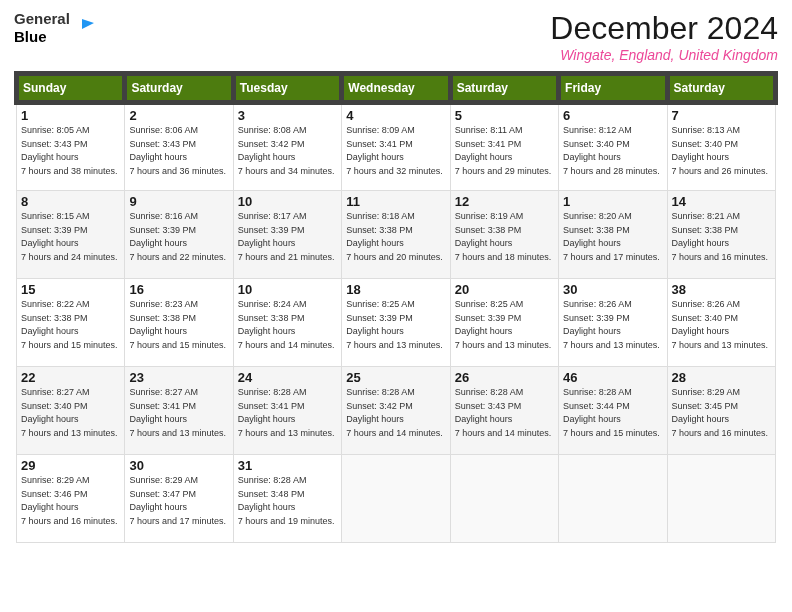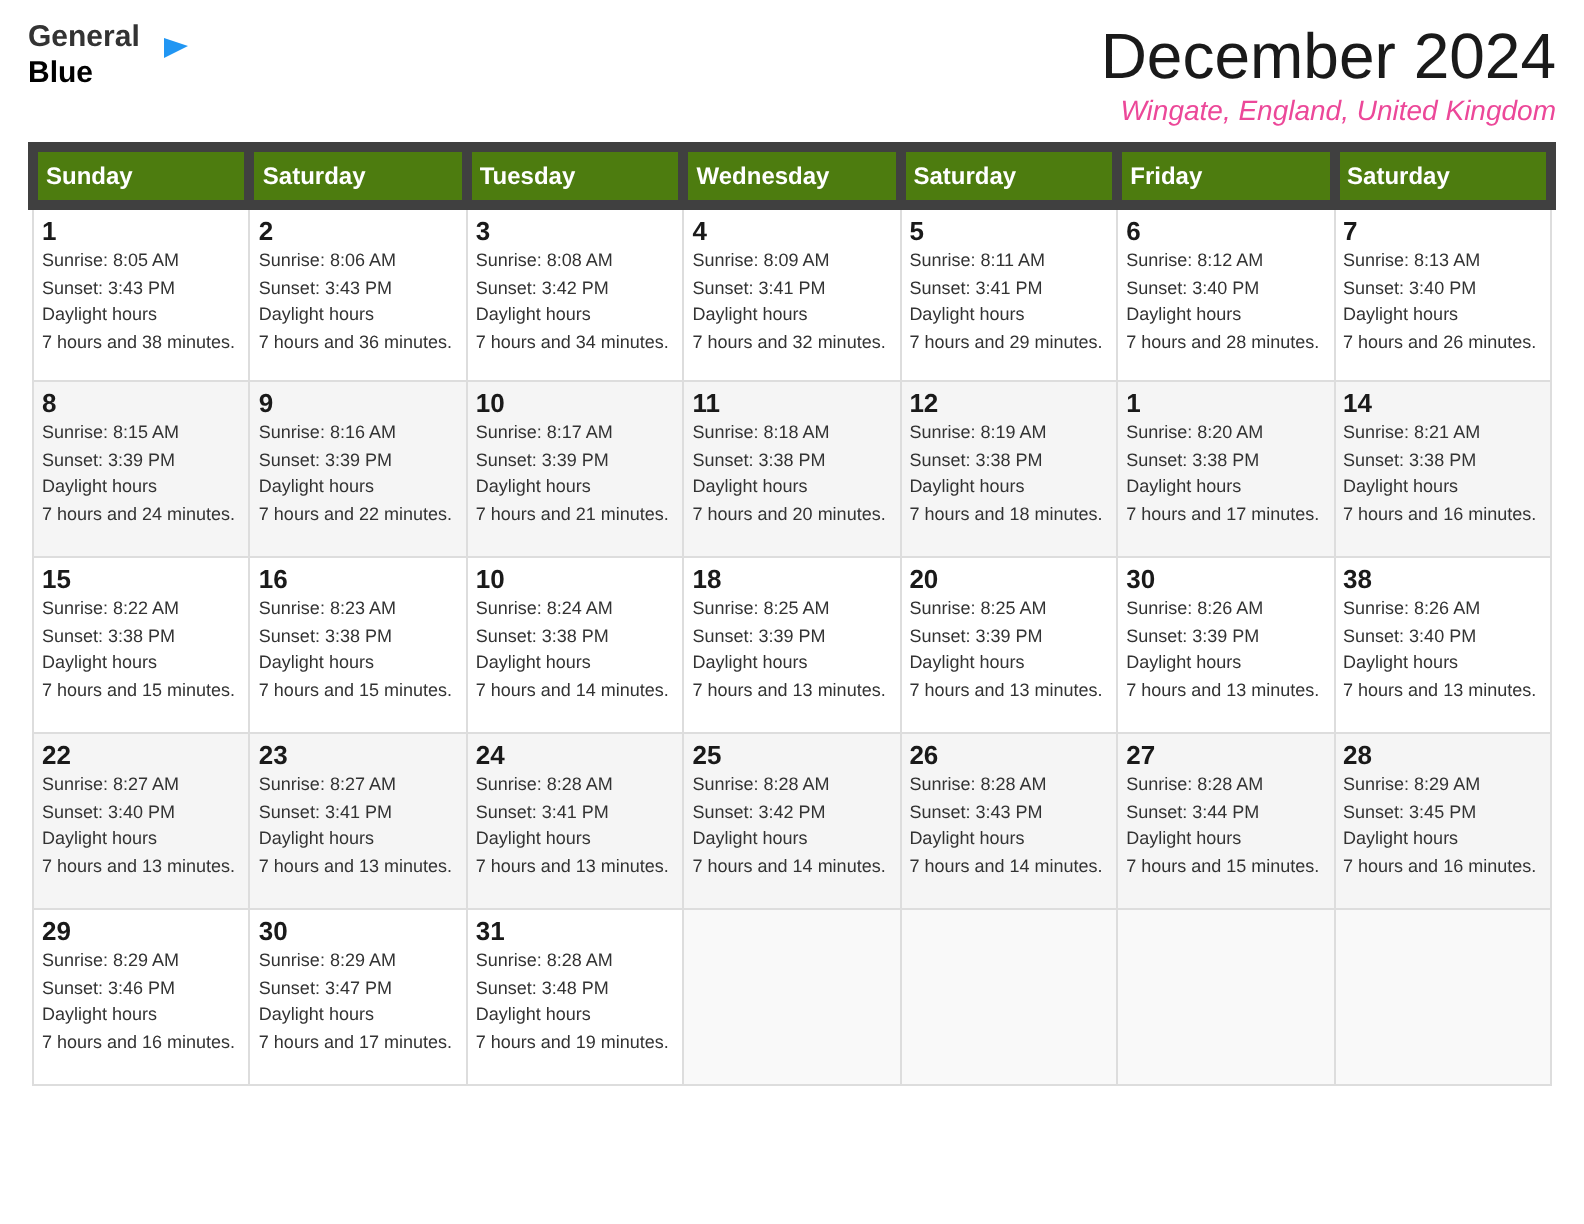--- a/index.html
+++ b/index.html
@@ -351,21 +351,21 @@
           <td>
           <span class="day-num">26</span>
           <div class="day-info">
             Sunrise: 8:28 AM<br>
             Sunset: 3:43 PM<br>
             Daylight hours<br>
             7 hours and 14 minutes.
           </div>
         </td>
           <td>
-          <span class="day-num">27</span>
+          <span class="day-num">46</span>
           <div class="day-info">
             Sunrise: 8:28 AM<br>
             Sunset: 3:44 PM<br>
             Daylight hours<br>
             7 hours and 15 minutes.
           </div>
         </td>
           <td>
           <span class="day-num">28</span>
           <div class="day-info">

